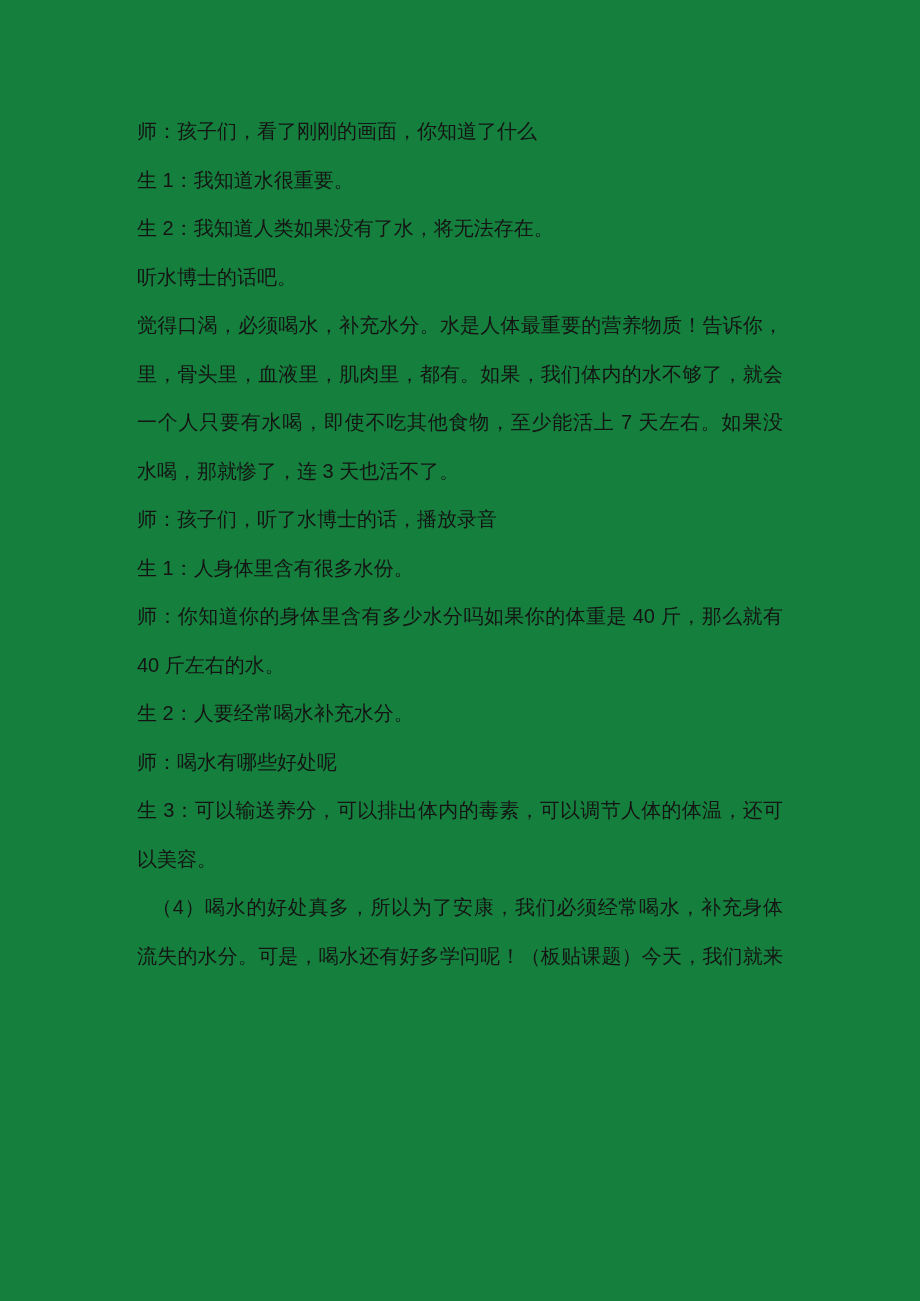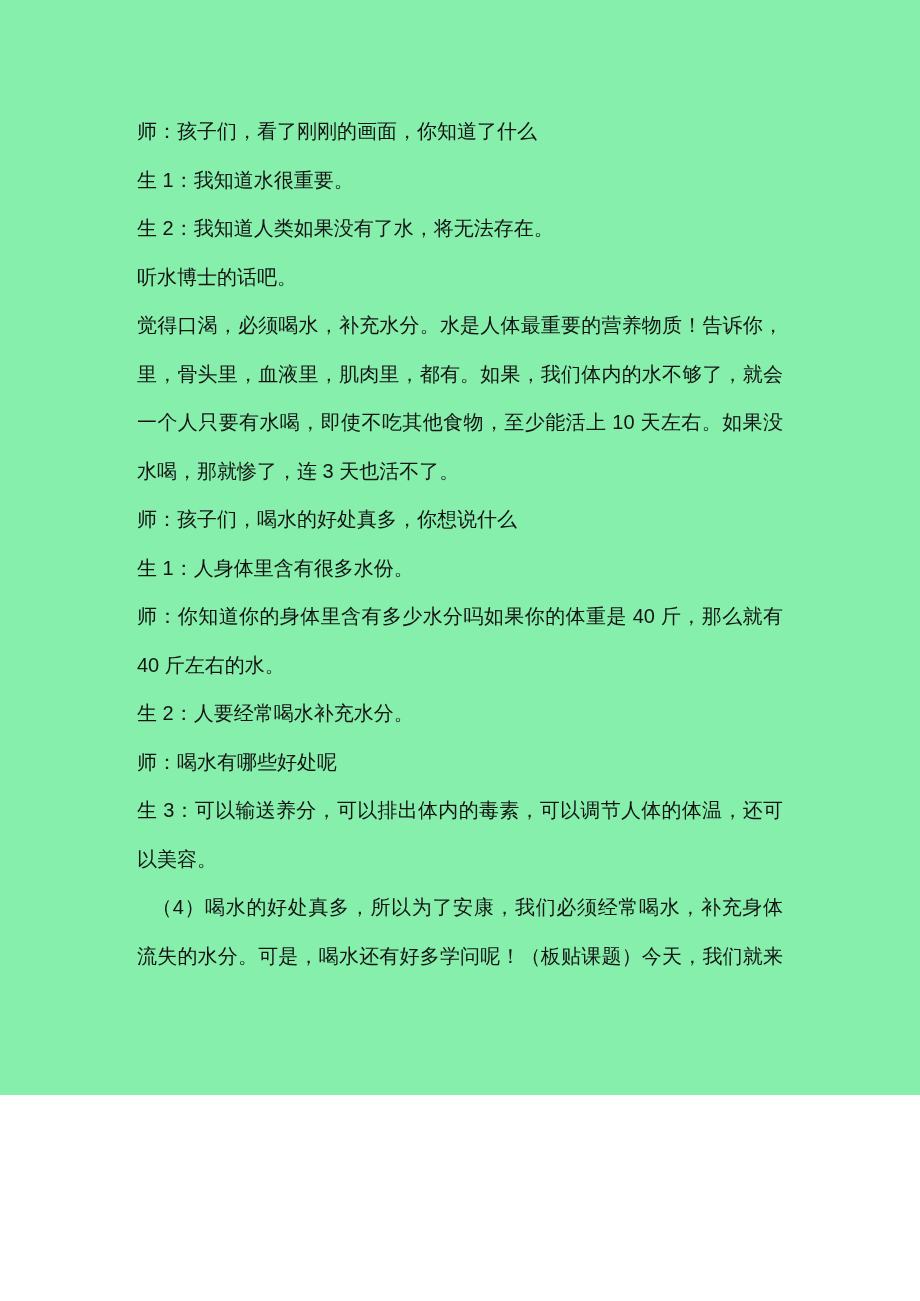--- a/index.html
+++ b/index.html
@@ -8,22 +8,22 @@
     background: #ffffff;
   }
   body {
     width: 920px;
     height: 1301px;
     overflow: hidden;
   }
   .page {
     position: relative;
     width: 920px;
-    height: 1095px;
-    background: #86efac;
+    height: 1301px;
+    background: #15803d;
   }
   .doc {
     position: absolute;
     top: 107px;
     left: 137px;
     width: 646px;
     color: #141414;
     font-family: "Liberation Sans", "Liberation Serif", serif;
     font-size: 20px;
   }
@@ -59,25 +59,25 @@
       </div>
       <div class="para">
         <div class="line">生 2：我知道人类如果没有了水，将无法存在。</div>
       </div>
       <div class="para">
         <div class="line">听水博士的话吧。</div>
       </div>
       <div class="para">
         <div class="line fill">觉得口渴，必须喝水，补充水分。水是人体最重要的营养物质！告诉你，</div>
         <div class="line fill">里，骨头里，血液里，肌肉里，都有。如果，我们体内的水不够了，就会</div>
-        <div class="line fill">一个人只要有水喝，即使不吃其他食物，至少能活上 10 天左右。如果没</div>
+        <div class="line fill">一个人只要有水喝，即使不吃其他食物，至少能活上 7 天左右。如果没</div>
         <div class="line">水喝，那就惨了，连 3 天也活不了。</div>
       </div>
       <div class="para">
-        <div class="line">师：孩子们，喝水的好处真多，你想说什么</div>
+        <div class="line">师：孩子们，听了水博士的话，播放录音</div>
       </div>
       <div class="para">
         <div class="line">生 1：人身体里含有很多水份。</div>
       </div>
       <div class="para">
         <div class="line fill">师：你知道你的身体里含有多少水分吗如果你的体重是 40 斤，那么就有</div>
         <div class="line">40 斤左右的水。</div>
       </div>
       <div class="para">
         <div class="line">生 2：人要经常喝水补充水分。</div>

